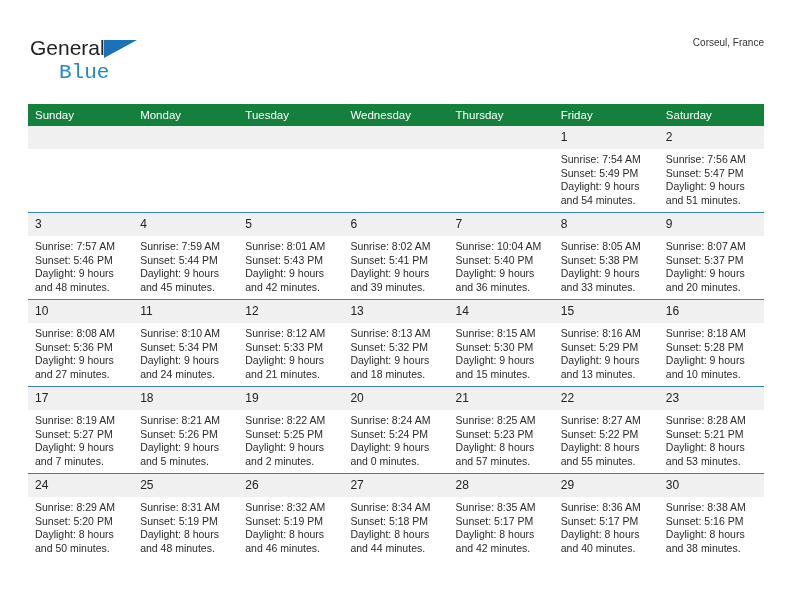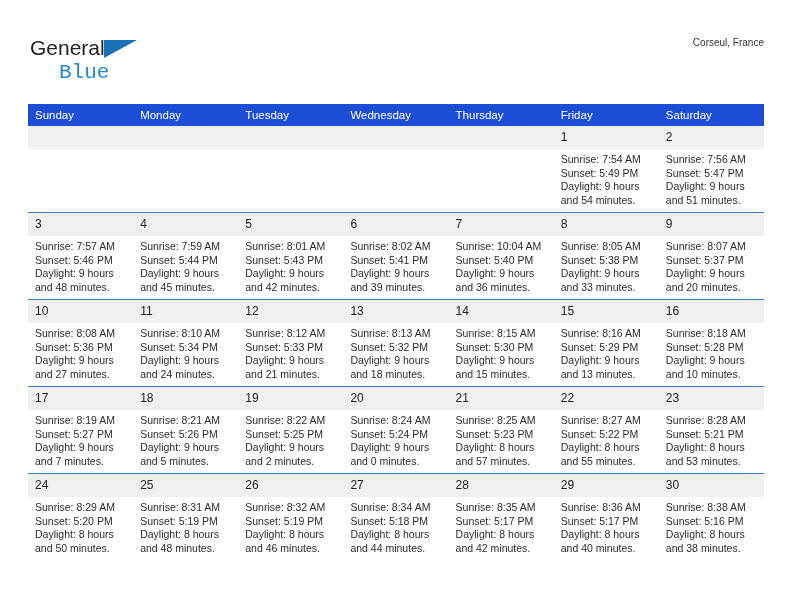--- a/index.html
+++ b/index.html
@@ -89,21 +89,21 @@
   
   .calendar {
     position: absolute;
     left: 28px;
     top: 104px;
     width: 736px;
     border-collapse: collapse;
     table-layout: fixed;
   }
   .calendar th {
-    background: #1d4ed8;
+    background: #15803d;
     color: #ffffff;
     font-size: 11.5px;
     font-weight: normal;
     text-align: left;
     padding: 5px 0 5px 7px;
     height: 12px;
     border: none;
   }
   .calendar td {
     vertical-align: top;

